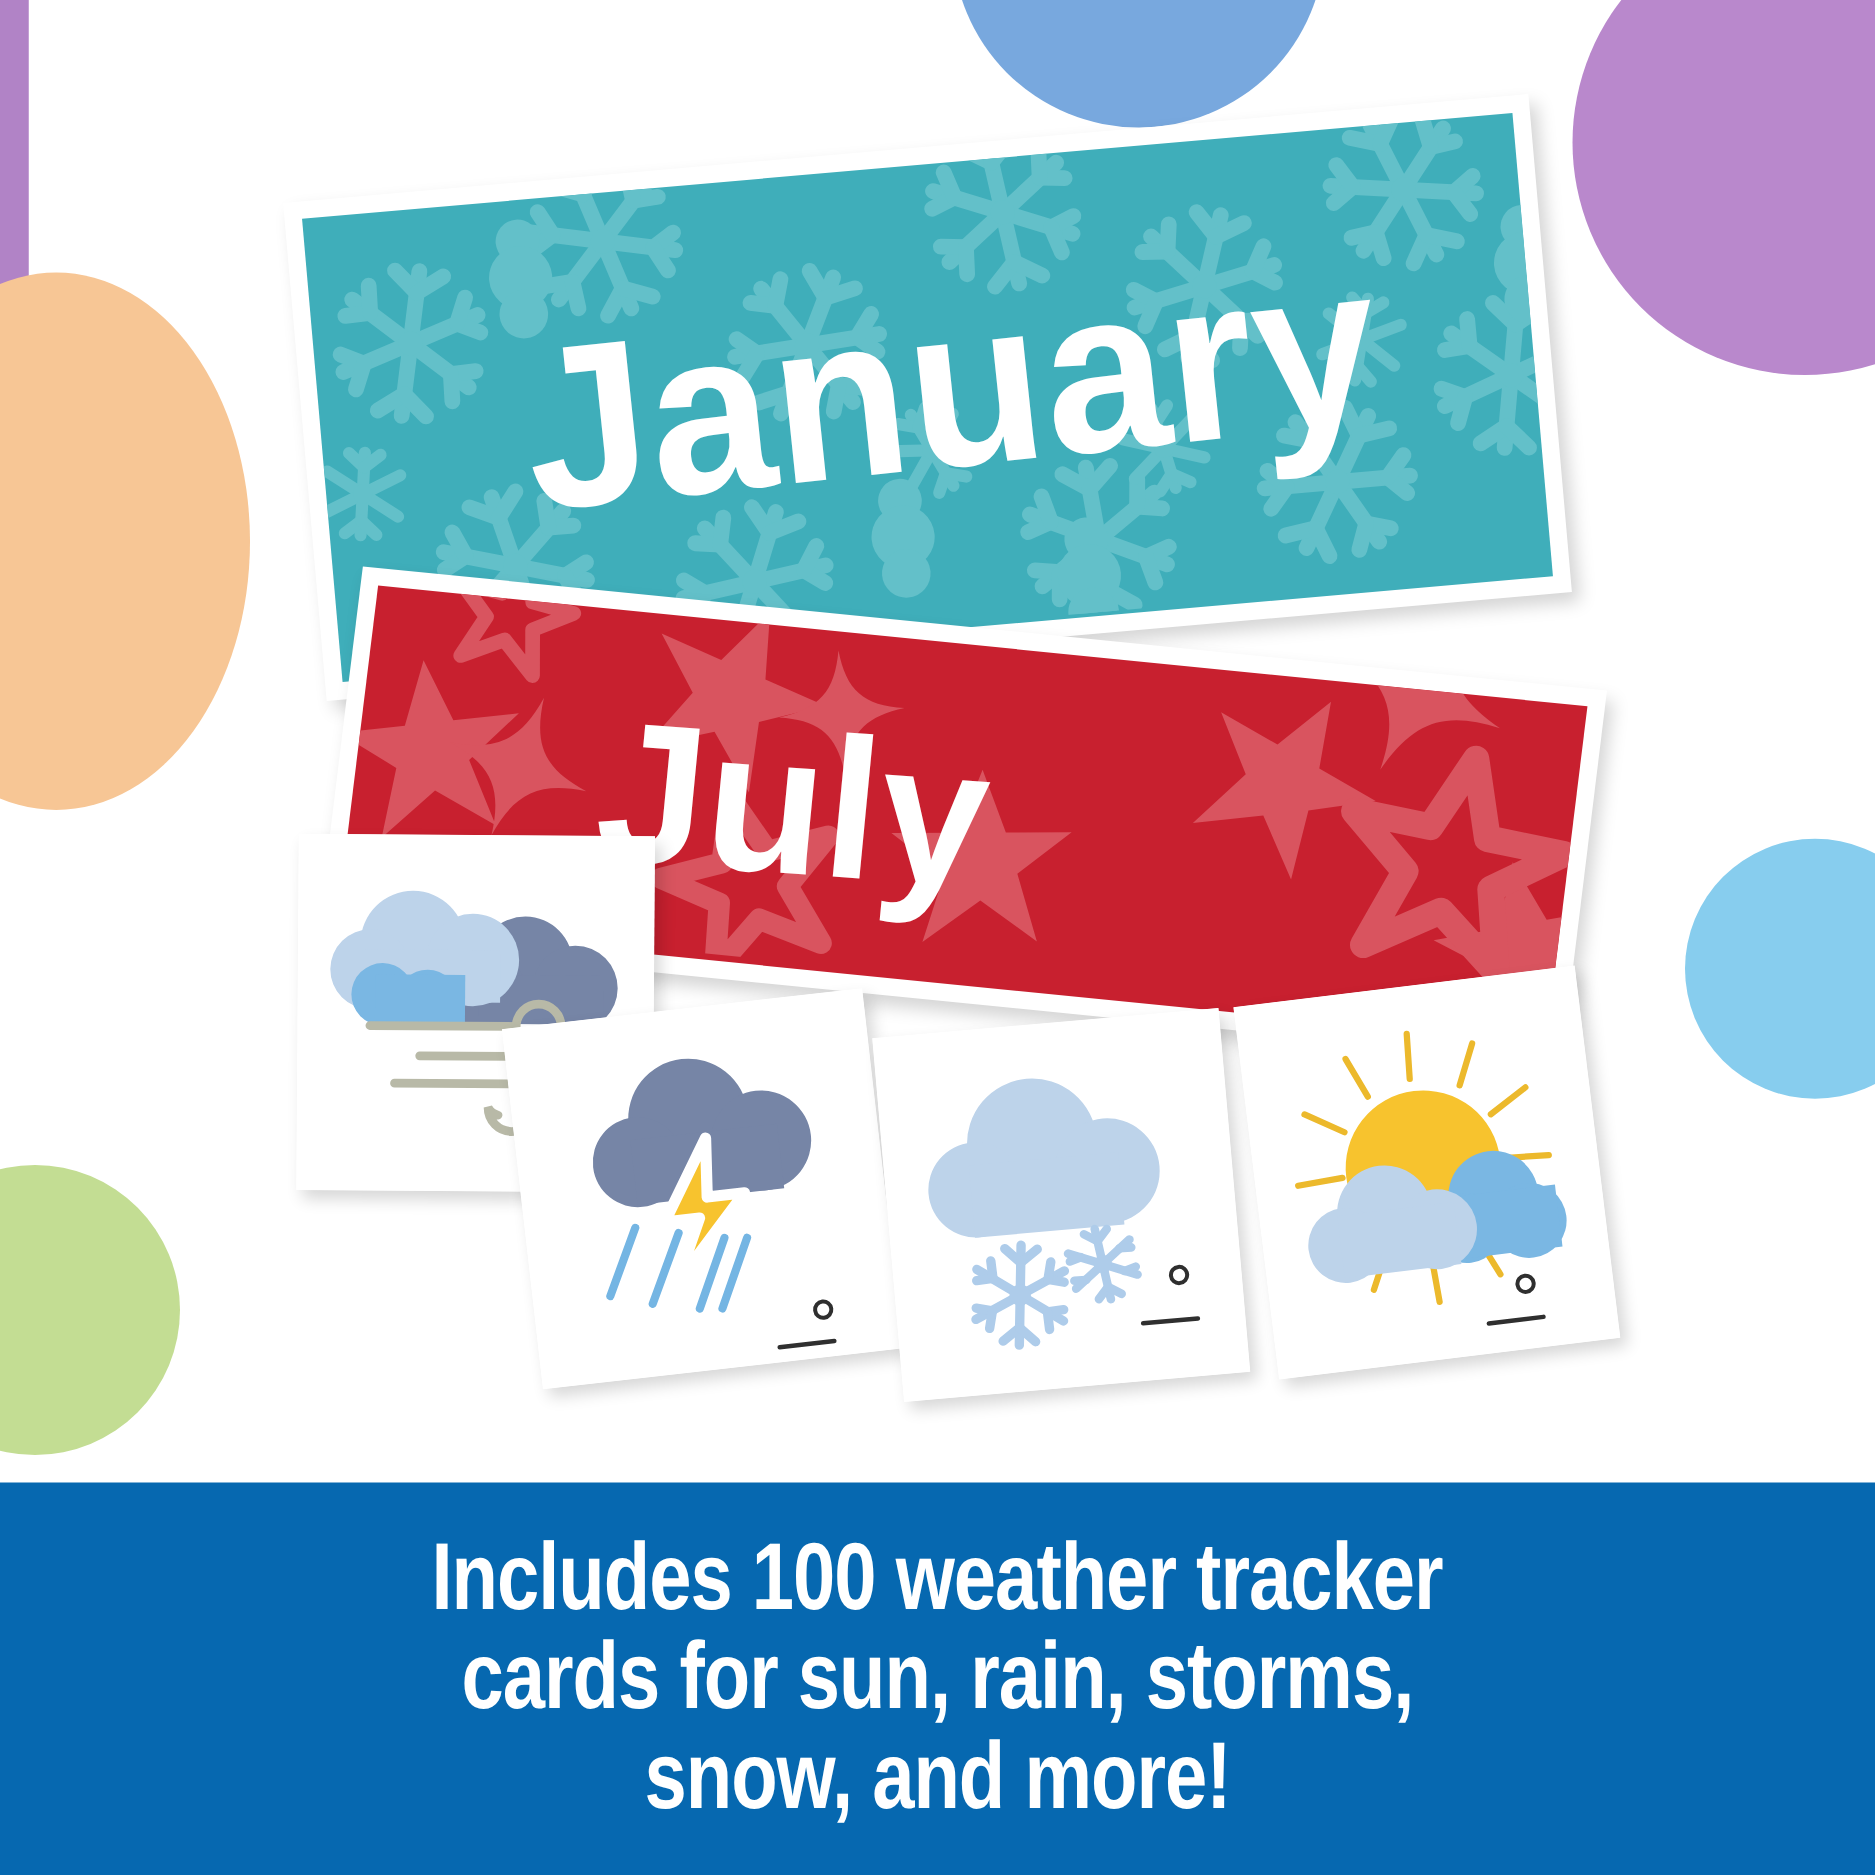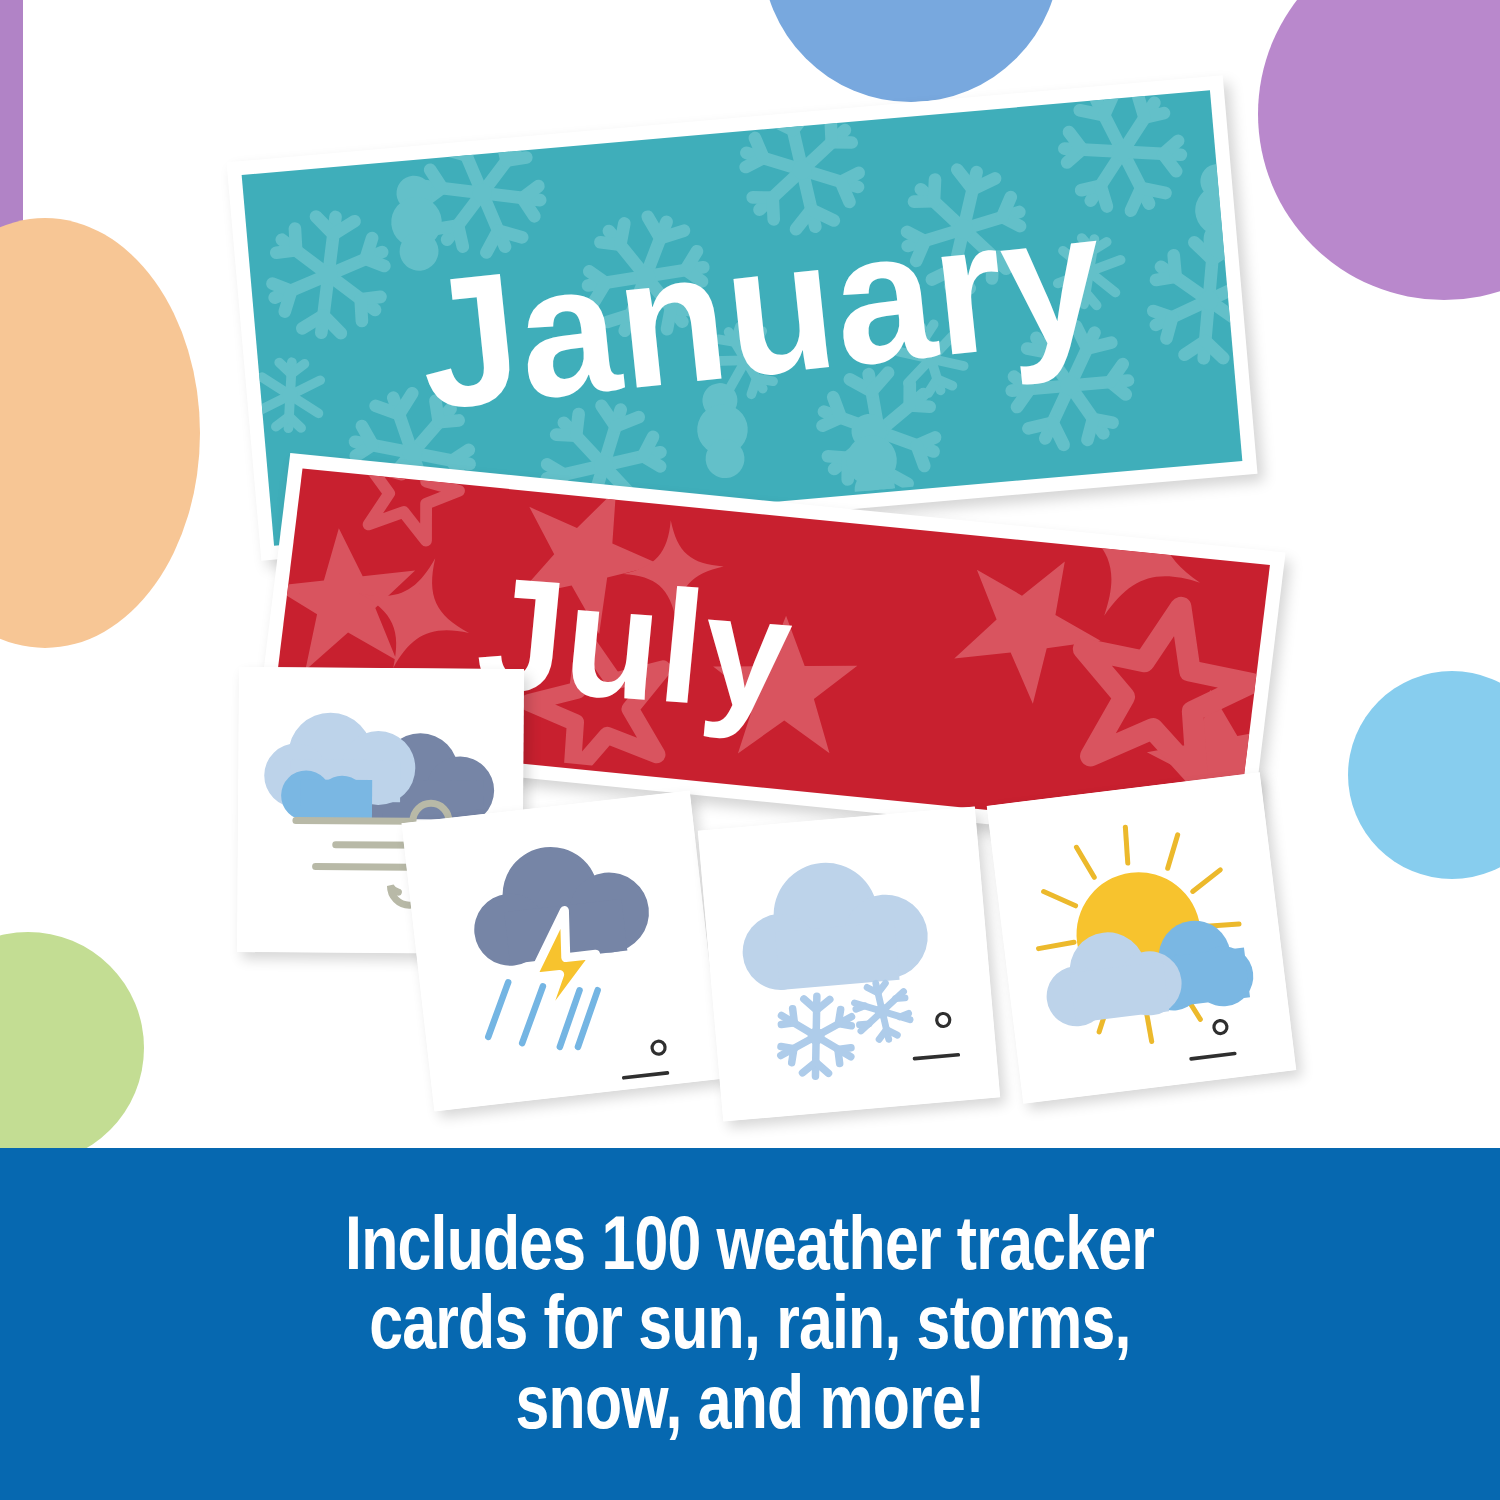--- a/index.html
+++ b/index.html
@@ -49,21 +49,21 @@
     box-shadow:5px 7px 13px rgba(0,0,0,.16);
     box-sizing:border-box;
     overflow:hidden;
   }
   .wcard svg{display:block;width:100%;height:100%;}
 
   
   #promo-banner{
     position:absolute;
     left:0;bottom:0;
-    width:1500px;height:352px;
+    width:1500px;height:314px;
     background:#0668b0;
     display:flex;
     flex-direction:column;
     align-items:center;
     justify-content:center;
     box-sizing:border-box;
     padding:6px 40px 10px 40px;
   }
   .promo-line{
     color:#ffffff;

